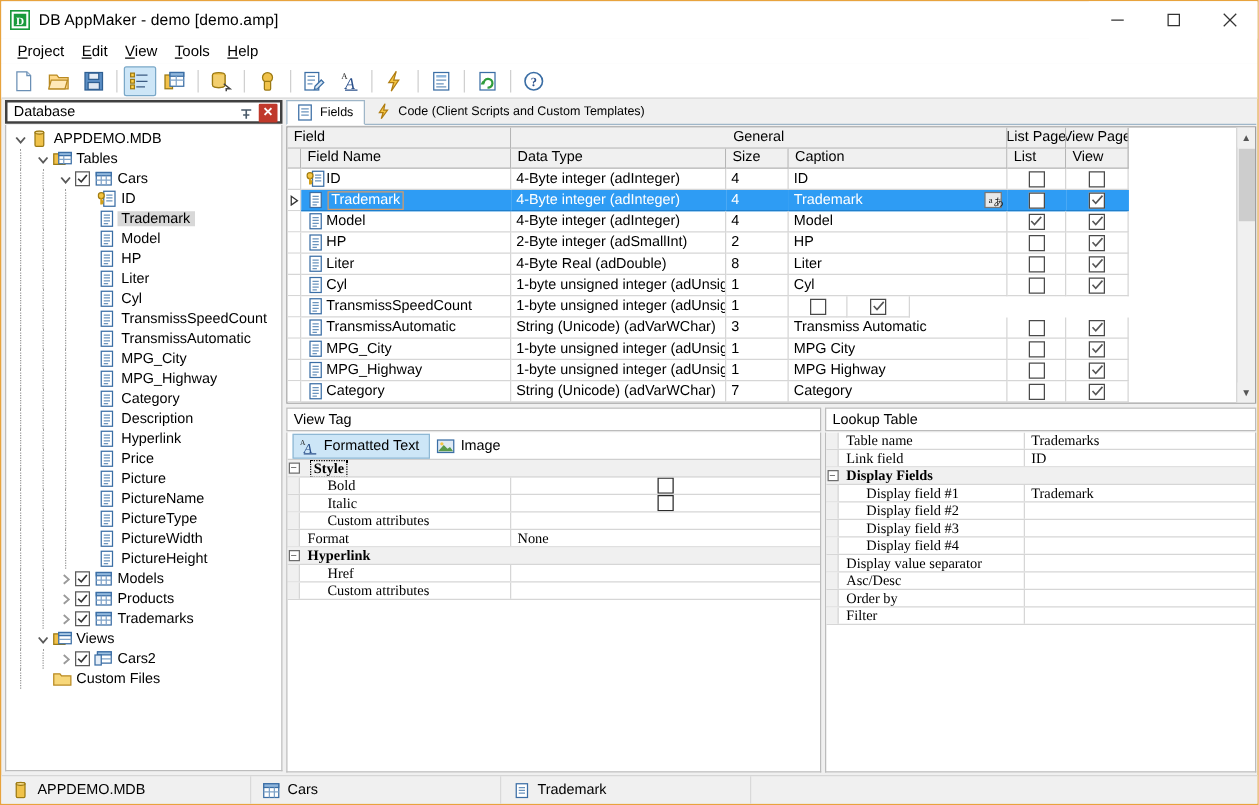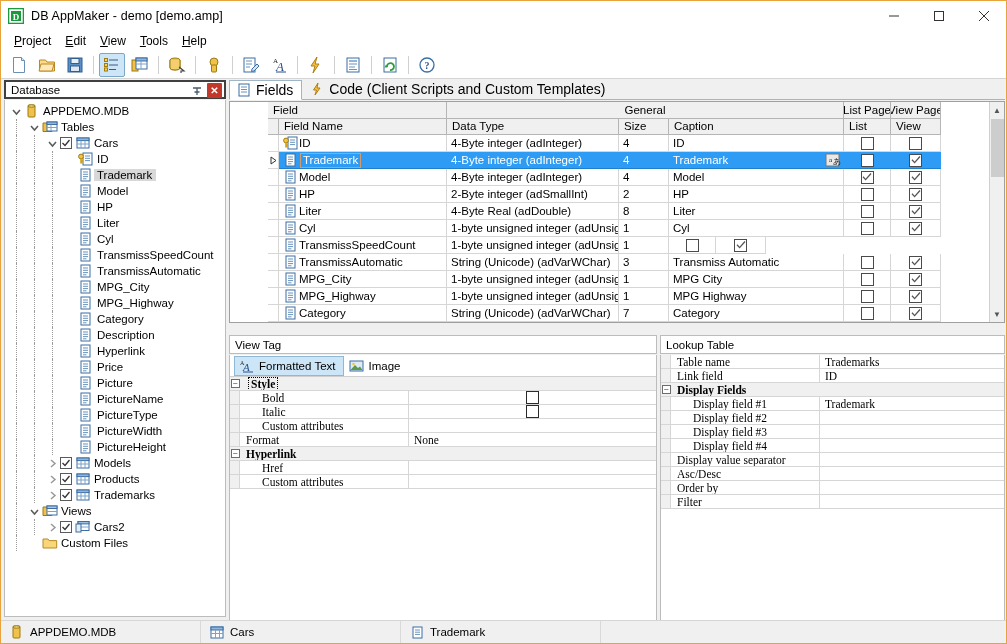--- a/index.html
+++ b/index.html
@@ -164,42 +164,42 @@
     width: 776px; height: 537px;
   }
   #tabstrip {
     height: 20px;
     display: flex; align-items: flex-end;
     border-bottom: 1px solid #9fb6c8;
   }
   .tab {
     height: 20px; display: flex; align-items: center;
     padding: 0 8px 0 6px;
-    font-size: 14px;
+    font-size: 10px;
     border: 1px solid transparent;
   }
   .tab.active {
     background: #ffffff;
     border: 1px solid #9fb6c8;
     border-bottom: 1px solid #ffffff;
     margin-bottom: -1px;
   }
   .tab .ico { margin-right: 4px; }
 
   
   #gridwrap {
     margin-top: 1px;
     height: 222px;
     border: 1px solid #a0a0a0;
     background: #fff;
     display: flex;
     overflow: hidden;
   }
   #gridmain { flex: 1; display: flex; flex-direction: column; overflow: hidden; }
-  .grow { display: flex; height: 17px; align-items: stretch; margin-left: 38px; }
+  .grow { display: flex; height: 17px; align-items: stretch; }
   .gh1 { height: 19px; }
   .gh2 { height: 18px; }
   .gcell {
     border-right: 1px solid #d6d6d6;
     border-bottom: 1px solid #d6d6d6;
     padding: 0 0 0 4px;
     font-size: 11.5px;
     display: flex; align-items: center;
     overflow: hidden; white-space: nowrap;
   }
@@ -240,21 +240,21 @@
     width: 15px; background: #f0f0f0;
     border-left: 1px solid #d0d0d0;
     display: flex; flex-direction: column; align-items:center;
     position: relative;
   }
   .sb-arrow { width: 15px; height: 16px; display:flex; align-items:center; justify-content:center; font-size:8px; color:#555; background:#f0f0f0; }
   .sb-thumb { position:absolute; left:1px; width:13px; background:#cdcdcd; }
 
   
   #bottompanes {
-    margin-top: 12px;
+    margin-top: 3px;
     height: 292px;
     display: flex;
     gap: 3px;
   }
   .pane { display:flex; flex-direction:column; }
   .pane-title {
     height: 19px;
     background:#ffffff;
     border:1px solid #bcbcbc;
     display:flex; align-items:center;

